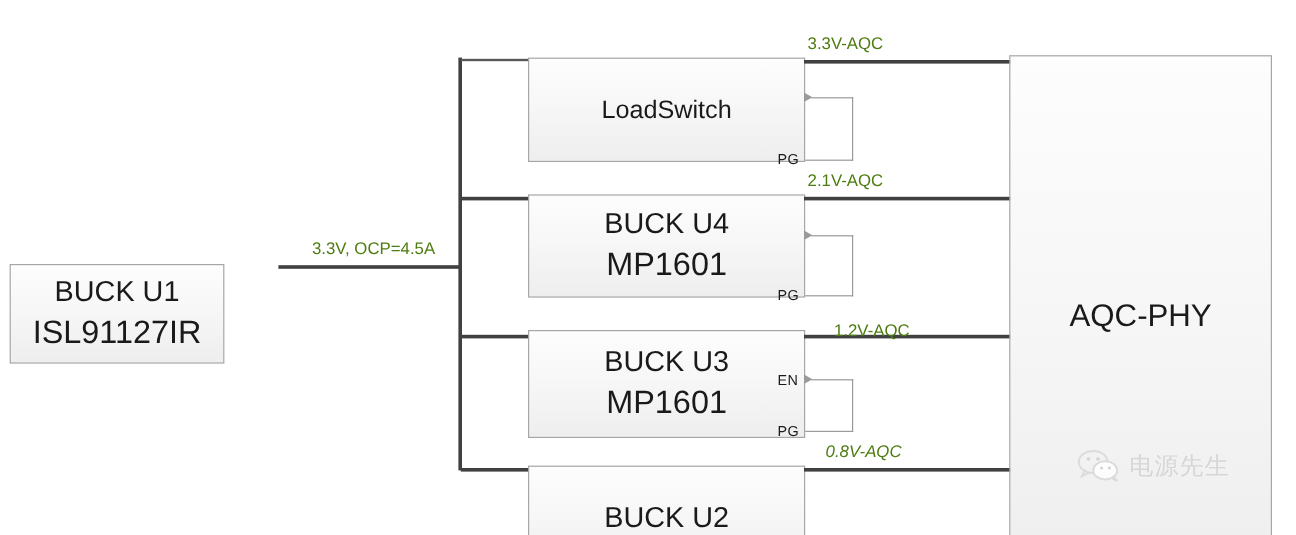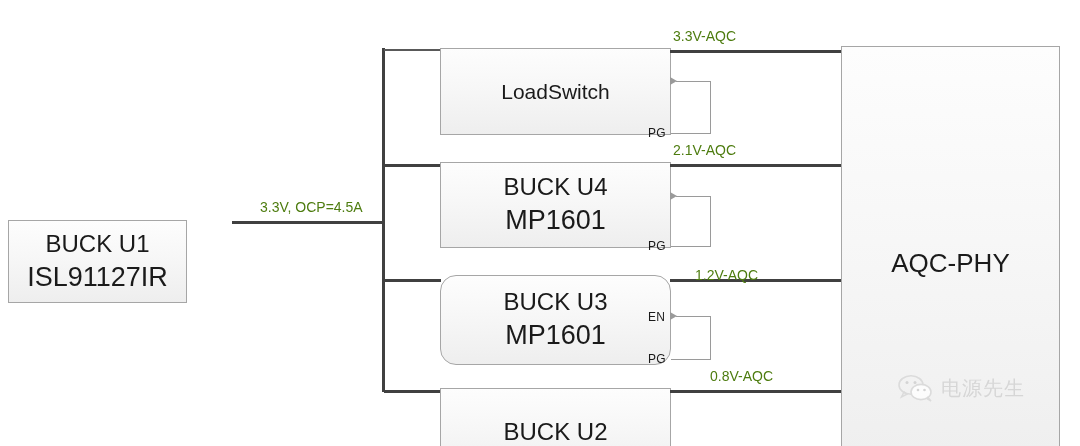--- a/index.html
+++ b/index.html
@@ -92,21 +92,21 @@
   <div class="block single" id="blk-ls" style="left:440px;top:8px;width:231px;height:87px;">
     <span class="line1">LoadSwitch</span>
   </div>
 
   <div class="block" id="blk-u4" style="left:440px;top:122px;width:231px;height:86px;">
     <span class="line1">BUCK U4</span>
     <span class="line2">MP1601</span>
   </div>
   <div class="pin" style="left:648px;top:127px;">PG</div>
 
-  <div class="block" id="blk-u3" style="left:440px;top:235px;width:231px;height:90px;border-radius:16px;">
+  <div class="block" id="blk-u3" style="left:440px;top:235px;width:231px;height:90px;">
     <span class="line1">BUCK U3</span>
     <span class="line2">MP1601</span>
   </div>
   <div class="pin" style="left:648px;top:240px;">PG</div>
   <div class="pin" style="left:648px;top:311px;">EN</div>
 
   <div class="block" id="blk-u2" style="left:440px;top:348px;width:231px;height:88px;">
     <span class="line1">BUCK U2</span>
   </div>
   <div class="pin" style="left:648px;top:353px;">PG</div>
@@ -114,21 +114,21 @@
   <div class="wire h" style="left:670px;top:50px;width:172px;"></div>
   <div class="netlabel" style="left:673px;top:29px;">3.3V-AQC</div>
 
   <div class="wire h" style="left:670px;top:164px;width:172px;"></div>
   <div class="netlabel" style="left:673px;top:143px;">2.1V-AQC</div>
 
   <div class="wire h" style="left:670px;top:279px;width:172px;"></div>
   <div class="netlabel" style="left:673px;top:268px;margin-left:22px;">1.2V-AQC</div>
 
   <div class="wire h" style="left:670px;top:390px;width:172px;"></div>
-  <div class="netlabel" style="left:710px;top:369px;">0.8V-AQC</div>
+  <div class="netlabel" style="left:688px;top:369px;font-style:italic;">0.8V-AQC</div>
 
   <div class="fb h" style="left:671px;top:133px;width:40px;"></div>
   <div class="fb v" style="left:710px;top:81px;height:53px;"></div>
   <div class="fb h" style="left:676px;top:81px;width:35px;"></div>
   <div class="arrow" style="left:670px;top:77px;transform:rotate(180deg);"></div>
 
   <div class="fb h" style="left:671px;top:246px;width:40px;"></div>
   <div class="fb v" style="left:710px;top:196px;height:51px;"></div>
   <div class="fb h" style="left:676px;top:196px;width:35px;"></div>
   <div class="arrow" style="left:670px;top:192px;transform:rotate(180deg);"></div>

